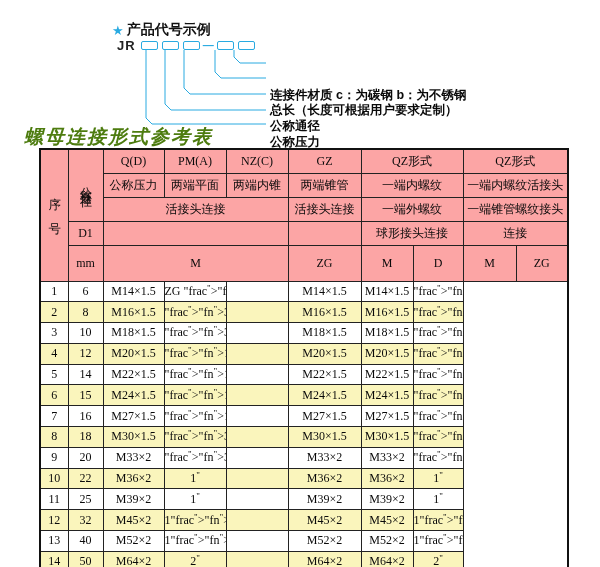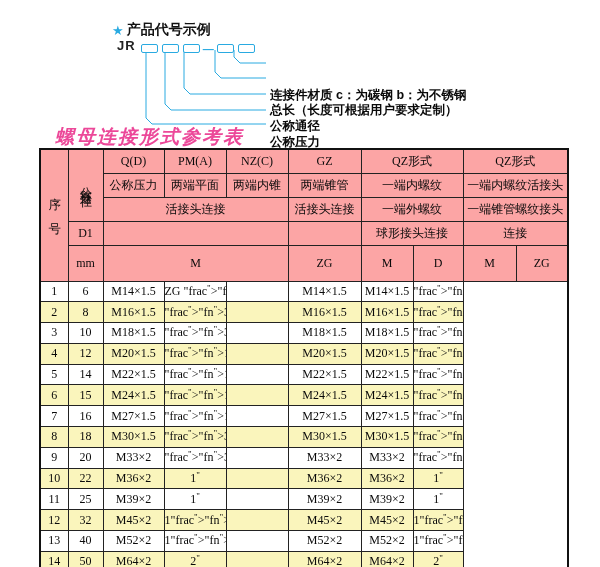--- a/index.html
+++ b/index.html
@@ -6,31 +6,31 @@
   body{
     width:600px;height:567px;position:relative;background:#ffffff;
     font-family:"Liberation Sans","DejaVu Sans",sans-serif;color:#111;
     overflow:hidden;
   }
   
   .diagram{position:absolute;left:0;top:0;width:600px;height:146px;}
   .diag-heading{position:absolute;left:112px;top:21px;font-size:14px;font-weight:bold;
     display:flex;align-items:center;gap:3px;white-space:nowrap;}
   .star{color:#29aae1;font-size:13px;font-weight:normal;}
-  .code-row{position:absolute;left:117px;top:38px;display:flex;align-items:flex-end;gap:4px;}
+  .code-row{position:absolute;left:117px;top:38px;display:flex;align-items:center;gap:4px;}
   .code-prefix{font-size:13px;font-weight:bold;color:#222;letter-spacing:1px;margin-right:1px;}
   .code-box{width:15px;height:7px;border:1.5px solid #29aae1;border-radius:2px;background:#fff;}
   .code-dash{color:#29aae1;font-weight:bold;font-size:11px;line-height:7px;margin:0 -1px;}
   .connector-svg{position:absolute;left:0;top:0;width:600px;height:146px;pointer-events:none;}
   .diag-label{position:absolute;left:270px;height:14px;line-height:14px;font-size:12.5px;
     font-weight:bold;white-space:nowrap;color:#0a0a0a;margin-top:32px;}
   
   .table-title{position:absolute;left:24px;top:124px;font-size:19px;font-weight:bold;
     font-style:italic;font-family:"Liberation Serif","DejaVu Serif",serif;letter-spacing:2px;
-    color:#ec4899;white-space:nowrap;margin-left:31px;}
+    color:#4d7c0f;white-space:nowrap;}
   
   table.ref{position:absolute;left:39px;top:148px;width:528px;border-collapse:collapse;
     table-layout:fixed;font-family:"Liberation Serif","DejaVu Serif",serif;font-size:12px;
     color:#0a0a0a;border:2px solid #111;}
   table.ref th,table.ref td{border:1px solid #222;text-align:center;vertical-align:middle;
     padding:0;overflow:hidden;white-space:nowrap;font-weight:normal;}
   thead th{background:#fca5a5;}
   thead tr.hr1{height:24px}thead tr.hr2{height:24px}thead tr.hr3{height:24px}
   thead tr.hr4{height:24px}thead tr.hr5{height:36px}
   tbody tr{height:20.8px;}

